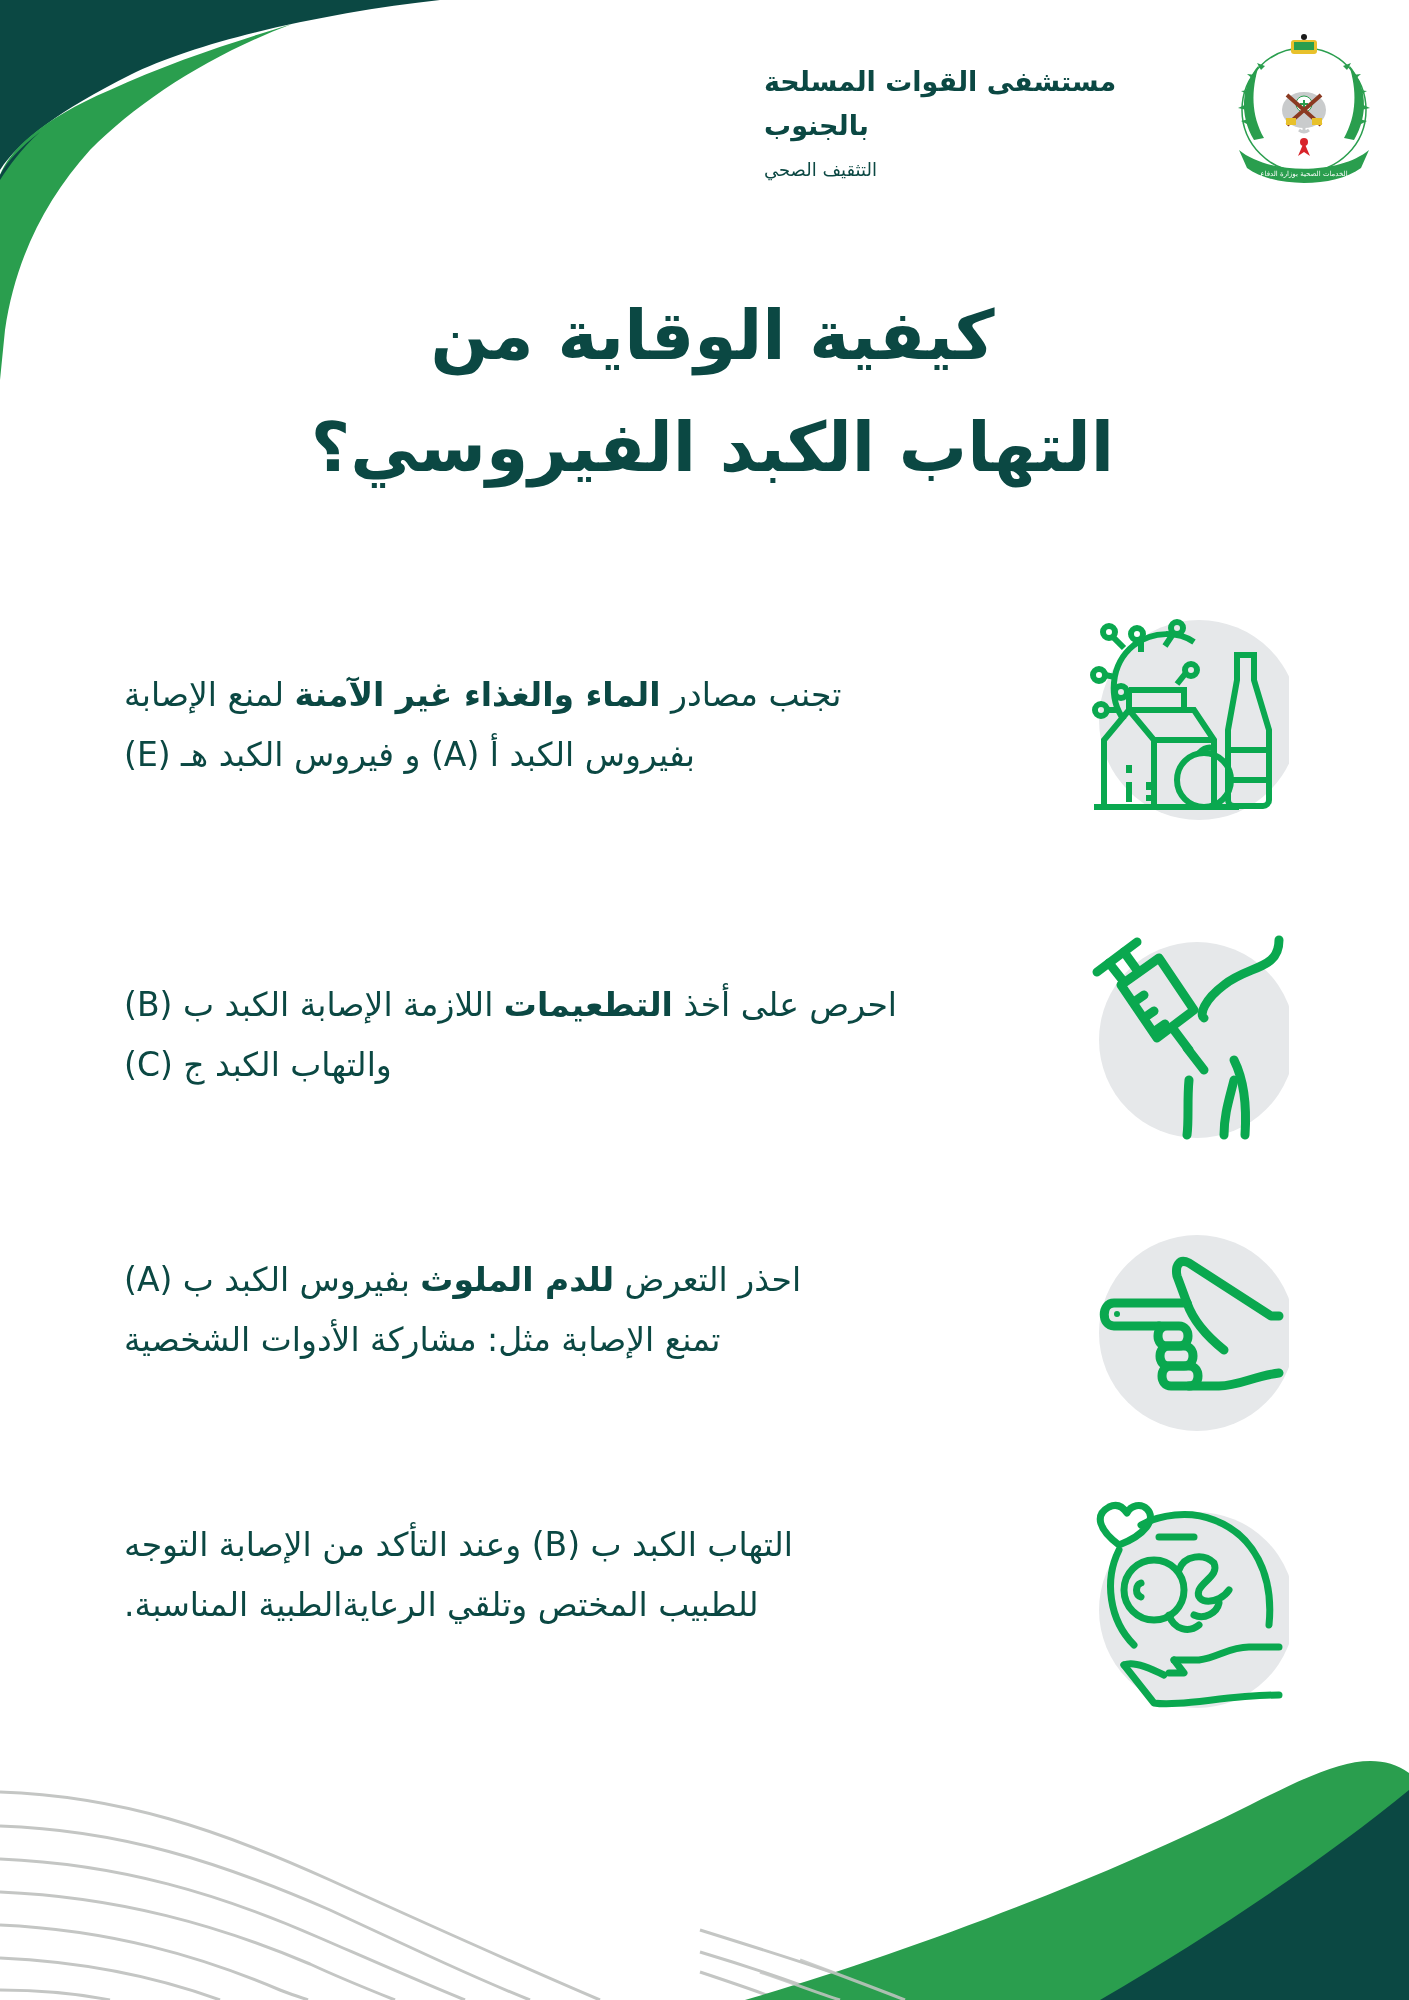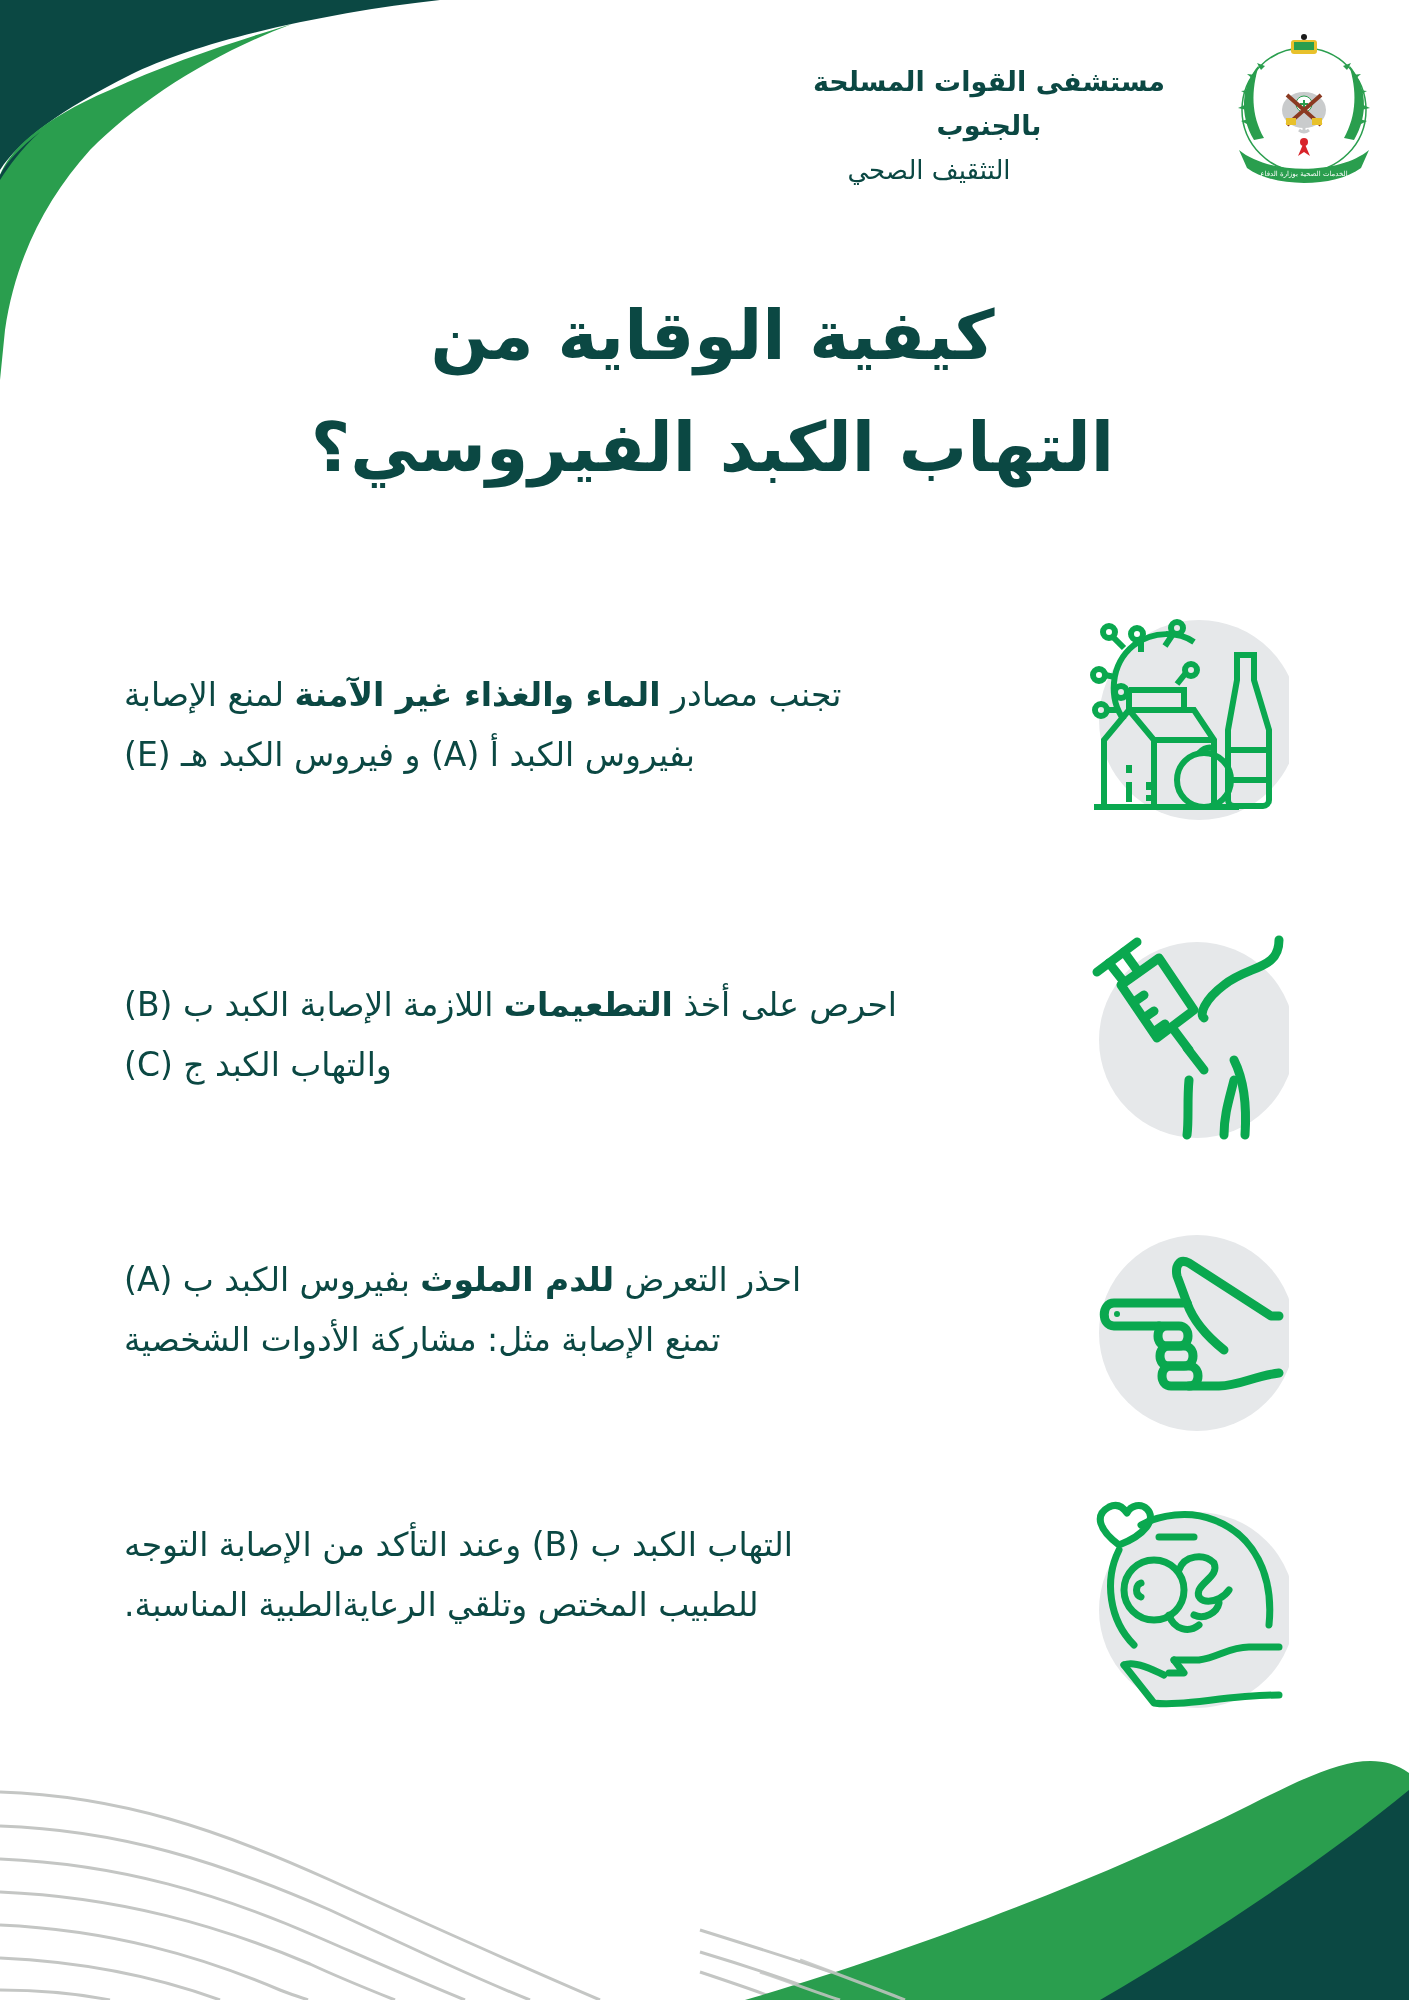--- a/index.html
+++ b/index.html
@@ -32,32 +32,32 @@
       right: 30px;
       top: 0;
       width: 150px;
       height: 160px;
     }
     .org-block {
       position: absolute;
       right: 195px;
       top: 30px;
       width: 450px;
-      text-align: center;
+      text-align: left;
       direction: rtl;
     }
     .org-name {
       font-size: 27px;
       font-weight: bold;
       color: #0b4843;
       line-height: 44px;
       display: block;
     }
     .org-dept {
-      font-size: 26px;
+      font-size: 18px;
       color: #0b4843;
       line-height: 44px;
       display: block;
       padding-right: 120px;
     }
     .title-block {
       position: absolute;
       top: 280px;
       left: 0;
       width: 1409px;

